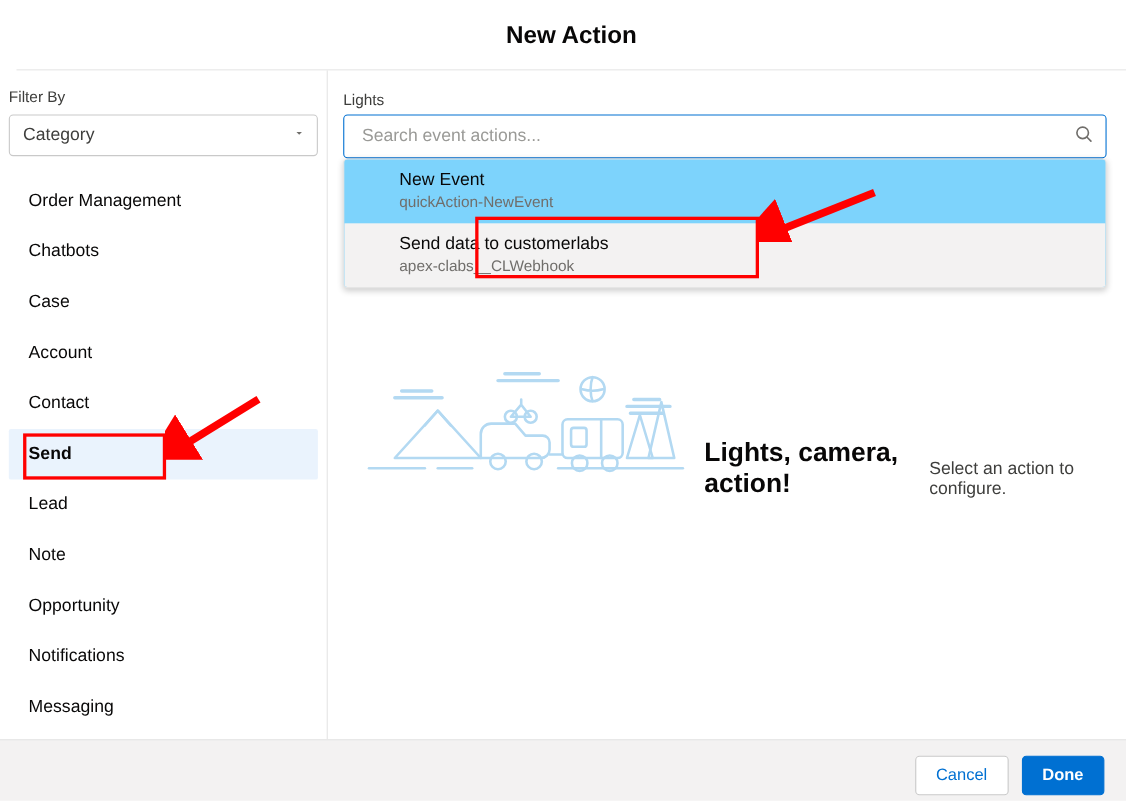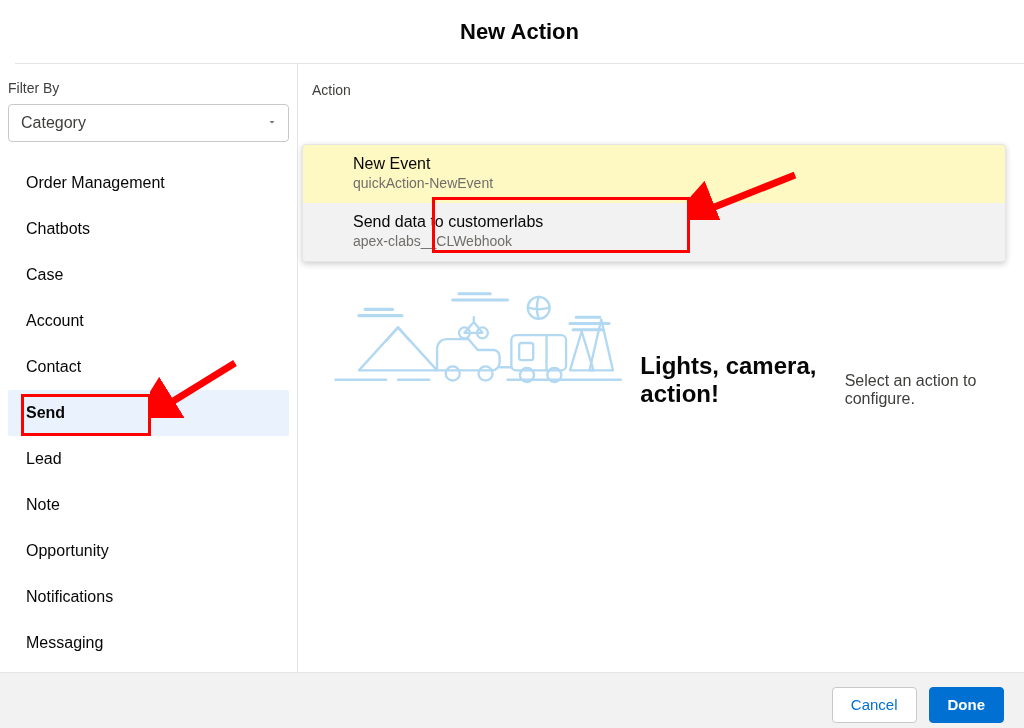--- a/index.html
+++ b/index.html
@@ -20,21 +20,21 @@
   .cat-item.active { background: #eaf3fd; font-weight: 700; }
 
   
   .main { flex: 1; padding: 18px 18px 0 14px; position: relative; }
   .field-label { font-size: 14px; color: #3e3e3c; margin: 0 0 6px 0; }
   .search-wrap { position: relative; }
   .search-input { width: 100%; height: 40px; border: 1px solid #0070d2; border-radius: 4px; padding: 0 40px 0 16px; font-size: 16px; color: #3e3e3c; outline: none; }
   .search-input::placeholder { color: #9a9a97; }
   .search-icon { position: absolute; right: 12px; top: 50%; transform: translateY(-50%); color: #706e6b; }
 
-  .dropdown { position: absolute; left: 4px; right: 18px; top: 80px; background: #fef9c3; border-radius: 4px; box-shadow: 0 2px 6px rgba(0,0,0,0.2); border: 1px solid #e5e5e5; overflow: hidden; z-index: 5; }
+  .dropdown { position: absolute; left: 14px; right: 18px; top: 80px; background: #7dd3fc; border-radius: 4px; box-shadow: 0 2px 6px rgba(0,0,0,0.2); border: 1px solid #e5e5e5; overflow: hidden; z-index: 5; }
   .dd-item { padding: 10px 50px 12px 50px; cursor: pointer; }
   .dd-item:hover, .dd-item.hovered { background: #f3f2f2; }
   .dd-title { font-size: 16px; color: #080707; }
   .dd-sub { font-size: 14px; color: #706e6b; margin-top: 2px; }
 
   .illo-wrap { margin-top: 180px; display: flex; flex-direction: row; align-items: flex-end; }
   .illo-svg { width: 420px; height: 130px; }
   .illo-heading { font-size: 24px; font-weight: 700; color: #080707; margin-top: 20px; }
   .illo-sub { font-size: 16px; color: #3e3e3c; margin-top: 20px; }
 
@@ -100,21 +100,30 @@
         <li class="cat-item">
           <span>Notifications</span>
         </li>
         <li class="cat-item">
           <span>Messaging</span>
         </li>
       </ul>
   </aside>
 
   <section class="main">
-    <div class="field-label">Action</div>
+    <div class="field-label">Lights</div>
+    <div class="search-wrap">
+      <input class="search-input" type="text" placeholder="Search event actions..." style="">
+      <span class="search-icon">
+        <svg width="18" height="18" viewBox="0 0 24 24" fill="none" stroke="currentColor" stroke-width="2" stroke-linecap="round" stroke-linejoin="round">
+            <circle cx="11" cy="11" r="7"></circle>
+            <line x1="21" y1="21" x2="16.65" y2="16.65"></line>
+          </svg>
+      </span>
+    </div>
 
     <div class="dropdown" id="dropdown">
         <div class="dd-item">
           <div class="dd-title">New Event</div>
           <div class="dd-sub">quickAction-NewEvent</div>
         </div>
         <div class="dd-item hovered">
           <div class="dd-title">Send data to customerlabs</div>
           <div class="dd-sub">apex-clabs__CLWebhook</div>
         </div>

